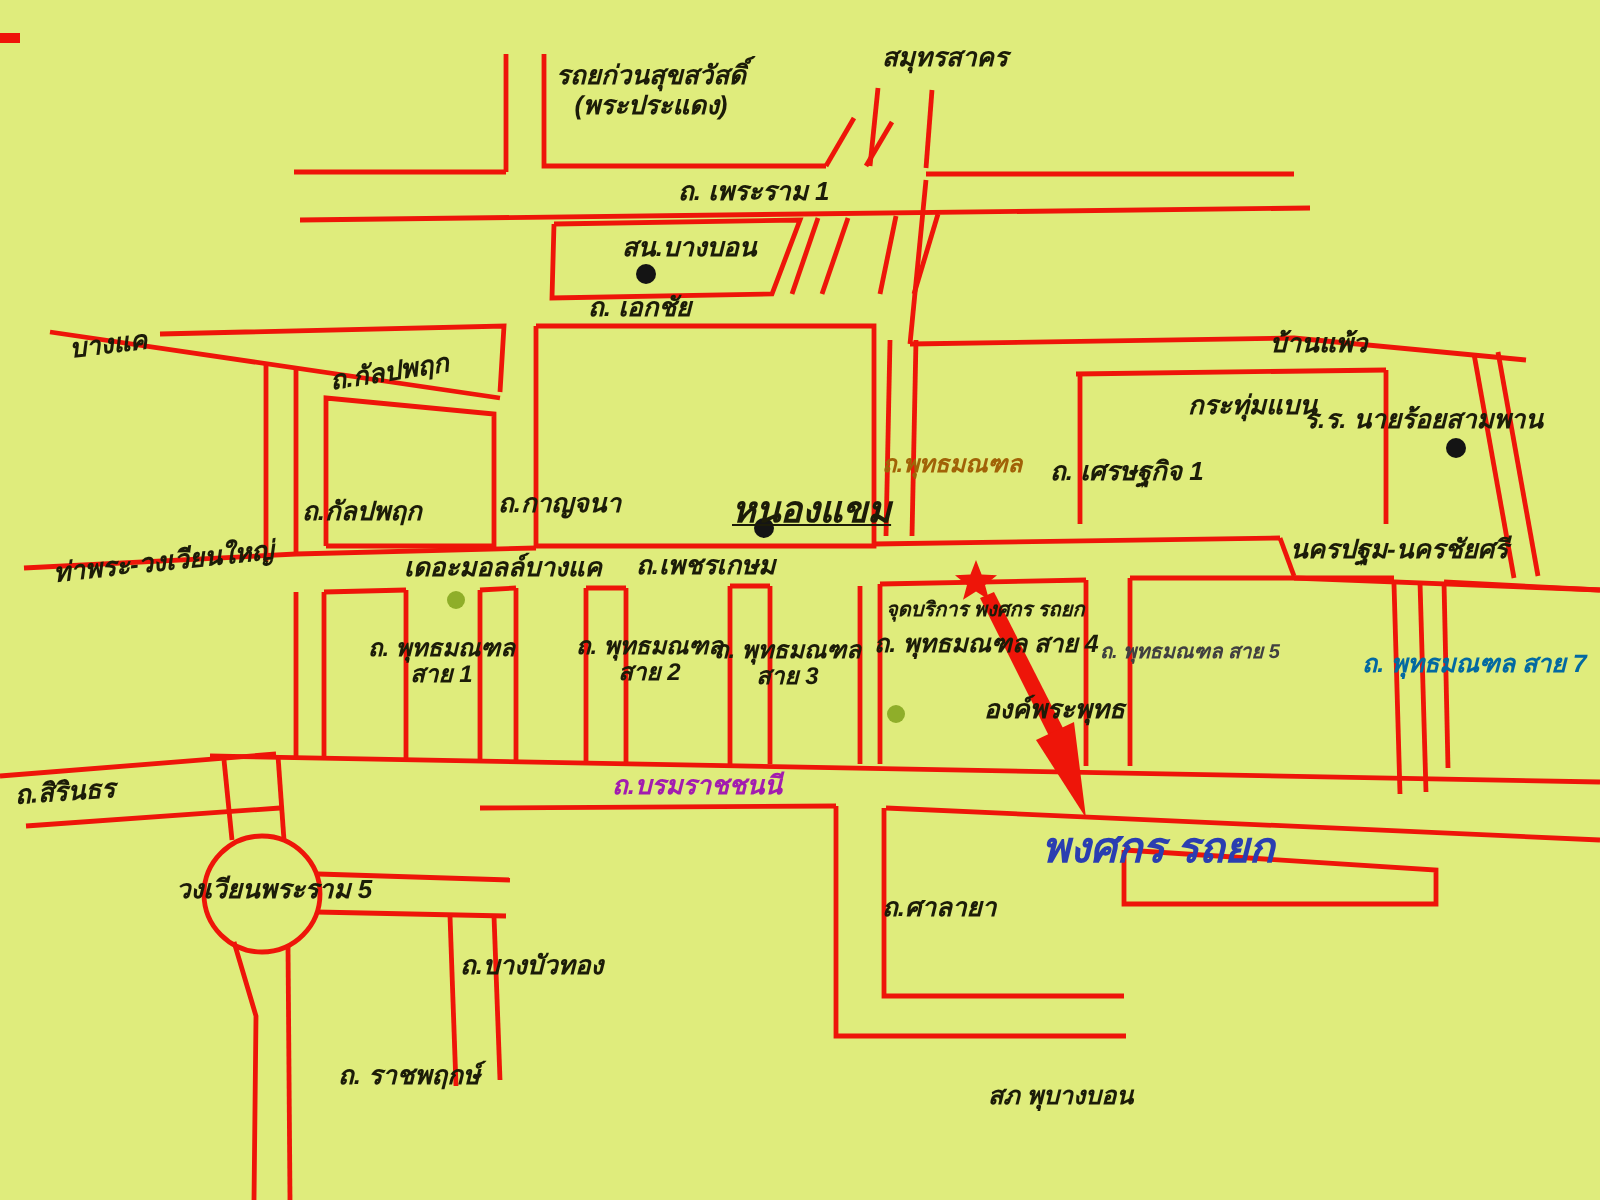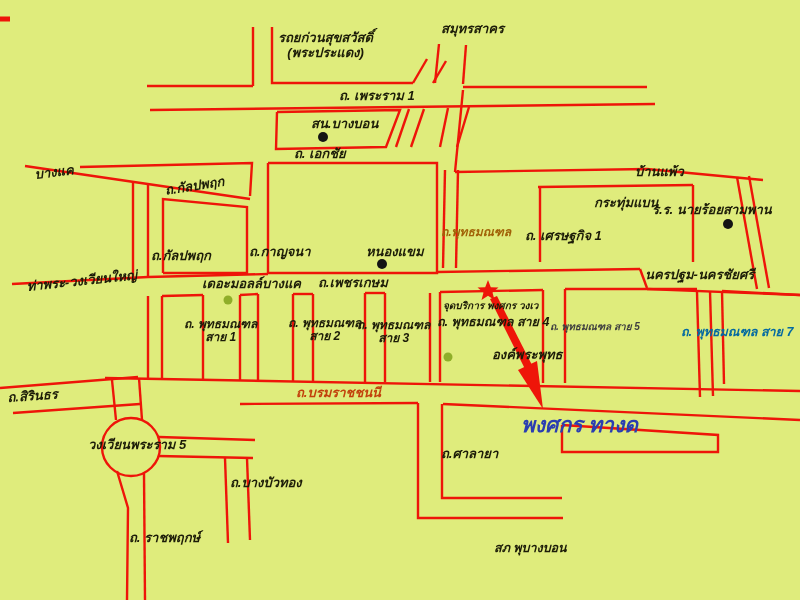--- a/index.html
+++ b/index.html
@@ -114,43 +114,43 @@
       <div class="lbl" style="left: 278px; top: 31px; font-size: 13px; color: rgb(28, 28, 8);">รถยก่วนสุขสวัสดิ์
 (พระประแดง)</div>
       <div class="lbl" style="left: 441px; top: 22px; font-size: 13px; color: rgb(28, 28, 8);">สมุทรสาคร</div>
       <div class="lbl" style="left: 312px; top: 89px; font-size: 13px; color: rgb(28, 28, 8); margin-left: 27px;">ถ. เพระราม 1</div>
       <div class="lbl" style="left: 311px; top: 117px; font-size: 13px; color: rgb(28, 28, 8);">สน.บางบอน</div>
       <div class="lbl" style="left: 294px; top: 147px; font-size: 13px; color: rgb(28, 28, 8);">ถ. เอกชัย</div>
       <div class="lbl" style="left: 34px; top: 168px; font-size: 13px; color: rgb(28, 28, 8); transform: rotate(-7deg);">บางแค</div>
       <div class="lbl" style="left: 164px; top: 184px; font-size: 13px; color: rgb(28, 28, 8); transform: rotate(-9deg);">ถ.กัลปพฤก</div>
       <div class="lbl" style="left: 151px; top: 249px; font-size: 13px; color: rgb(28, 28, 8);">ถ.กัลปพฤก</div>
       <div class="lbl" style="left: 249px; top: 229px; font-size: 13px; color: rgb(28, 28, 8); margin-top: 16px;">ถ.กาญจนา</div>
-      <div class="lbl" style="left: 366px; top: 245px; font-size: 13px; color: rgb(28, 28, 8);">หนองแขม</div>
+      <div class="lbl" style="left: 366px; top: 245px; font-size: 18px; color: rgb(28, 28, 8); text-decoration: underline;">หนองแขม</div>
       <div class="lbl" style="left: 441px; top: 226px; font-size: 12px; color: #a16207; font-style: italic;">ถ.พุทธมณฑล</div>
       <div class="lbl" style="left: 525px; top: 229px; font-size: 13px; color: rgb(28, 28, 8);">ถ. เศรษฐกิจ 1</div>
       <div class="lbl" style="left: 635px; top: 165px; font-size: 13px; color: rgb(28, 28, 8);">บ้านแพ้ว</div>
       <div class="lbl" style="left: 594px; top: 196px; font-size: 13px; color: rgb(28, 28, 8);">กระทุ่มแบน</div>
       <div class="lbl" style="left: 652px; top: 203px; font-size: 13px; color: rgb(28, 28, 8);">ร.ร. นายร้อยสามพาน</div>
       <div class="lbl" style="left: 26px; top: 280px; font-size: 13px; color: rgb(28, 28, 8); transform: rotate(-6deg);">ท่าพระ-วงเวียนใหญ่</div>
       <div class="lbl" style="left: 202px; top: 277px; font-size: 13px; color: rgb(28, 28, 8);">เดอะมอลล์บางแค</div>
       <div class="lbl" style="left: 318px; top: 276px; font-size: 13px; color: rgb(28, 28, 8);">ถ.เพชรเกษม</div>
       <div class="lbl" style="left: 645px; top: 268px; font-size: 13px; color: rgb(28, 28, 8);">นครปฐม-นครชัยศรี</div>
-      <div class="lbl" style="left: 443px; top: 300px; font-size: 10px; color: rgb(28, 28, 8);">จุดบริการ พงศกร วงเว</div>
+      <div class="lbl" style="left: 443px; top: 300px; font-size: 10px; color: rgb(28, 28, 8);">จุดบริการ พงศกร รถยก</div>
       <div class="lbl" style="left: 184px; top: 318px; font-size: 12px; color: rgb(28, 28, 8);">ถ. พุทธมณฑล
 สาย 1</div>
       <div class="lbl" style="left: 288px; top: 317px; font-size: 12px; color: rgb(28, 28, 8);">ถ. พุทธมณฑล
 สาย 2</div>
       <div class="lbl" style="left: 357px; top: 319px; font-size: 12px; color: rgb(28, 28, 8);">ถ. พุทธมณฑล
 สาย 3</div>
       <div class="lbl" style="left: 437px; top: 315px; font-size: 12.5px; color: rgb(28, 28, 8);">ถ. พุทธมณฑล สาย 4</div>
       <div class="lbl" style="left: 550px; top: 321px; font-size: 10px; color: #404040;">ถ. พุทธมณฑล สาย 5</div>
       <div class="lbl" style="left: 681px; top: 325px; font-size: 12.5px; color: #0369a1; text-align: center;">ถ. พุทธมณฑล สาย 7</div>
       <div class="lbl" style="left: 458px; top: 348px; font-size: 13px; color: rgb(28, 28, 8); margin-left: 34px;">องค์พระพุทธ</div>
       <div class="lbl" style="left: 7px; top: 391px; font-size: 13px; color: rgb(28, 28, 8); transform: rotate(-4deg);">ถ.สิรินธร</div>
-      <div class="lbl" style="left: 296px; top: 386px; font-size: 13px; color: #c2410c;">ถ.บรมราชชนนี</div>
-      <div class="lbl" style="left: 521px; top: 413px; font-size: 21px; color: rgb(42, 62, 177);">พงศกร ทางด</div>
+      <div class="lbl" style="left: 306px; top: 386px; font-size: 13px; color: #a21caf;">ถ.บรมราชชนนี</div>
+      <div class="lbl" style="left: 521px; top: 413px; font-size: 21px; color: rgb(42, 62, 177);">พงศกร รถยก</div>
       <div class="lbl" style="left: 88px; top: 438px; font-size: 13px; color: rgb(28, 28, 8); text-align: right;">วงเวียนพระราม 5</div>
       <div class="lbl" style="left: 441px; top: 447px; font-size: 13px; color: rgb(28, 28, 8);">ถ.ศาลายา</div>
       <div class="lbl" style="left: 230px; top: 476px; font-size: 13px; color: rgb(28, 28, 8);">ถ.บางบัวทอง</div>
-      <div class="lbl" style="left: 129px; top: 531px; font-size: 13px; color: rgb(28, 28, 8);">ถ. ราชพฤกษ์</div>
+      <div class="lbl" style="left: 129px; top: 531px; font-size: 13px; color: rgb(28, 28, 8); padding-left: 40px;">ถ. ราชพฤกษ์</div>
       <div class="lbl" style="left: 494px; top: 541px; font-size: 12.5px; color: rgb(28, 28, 8);">สภ พุบางบอน</div>
     </div>
 </div>
 
 </body></html>

